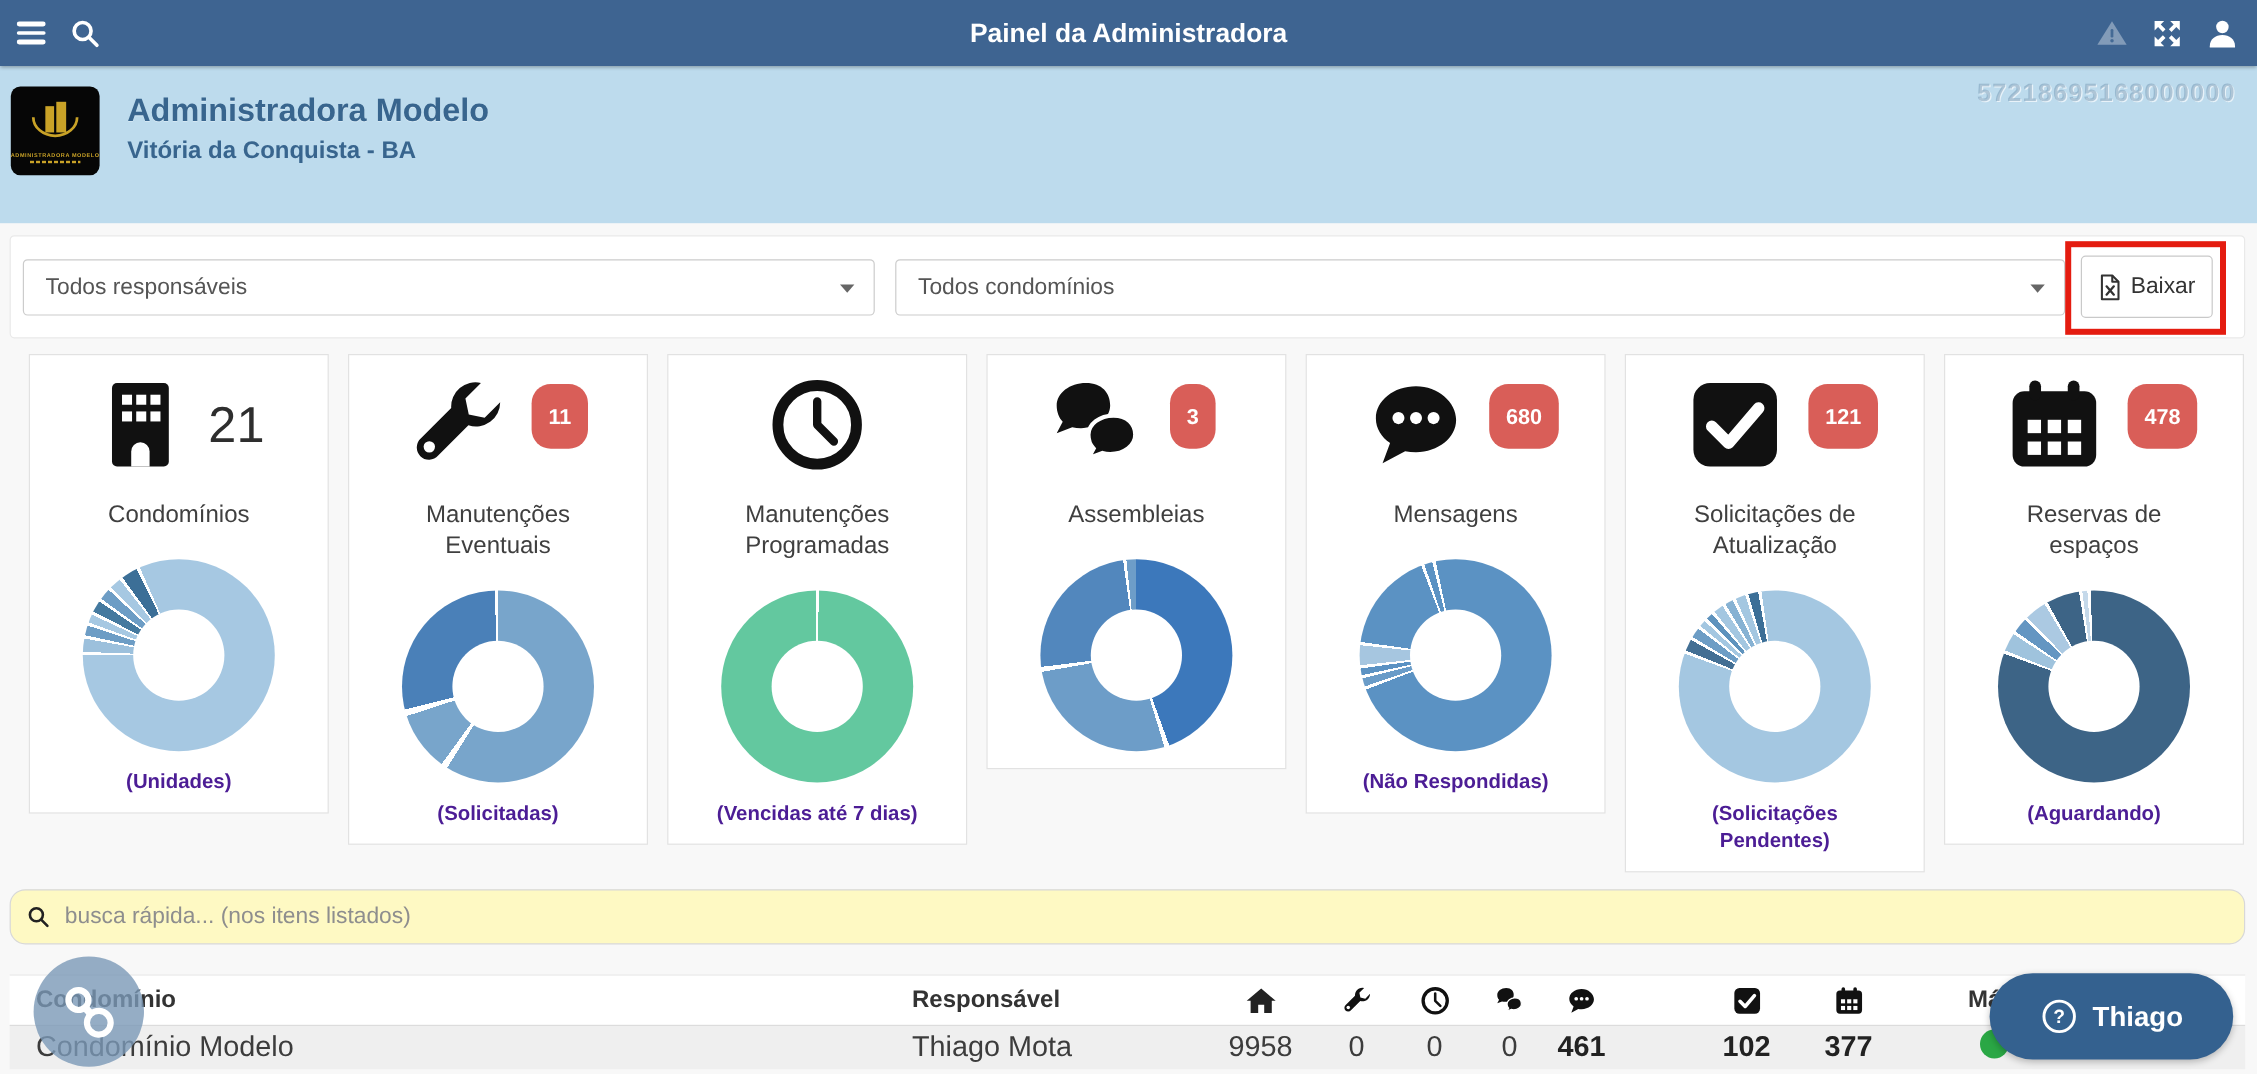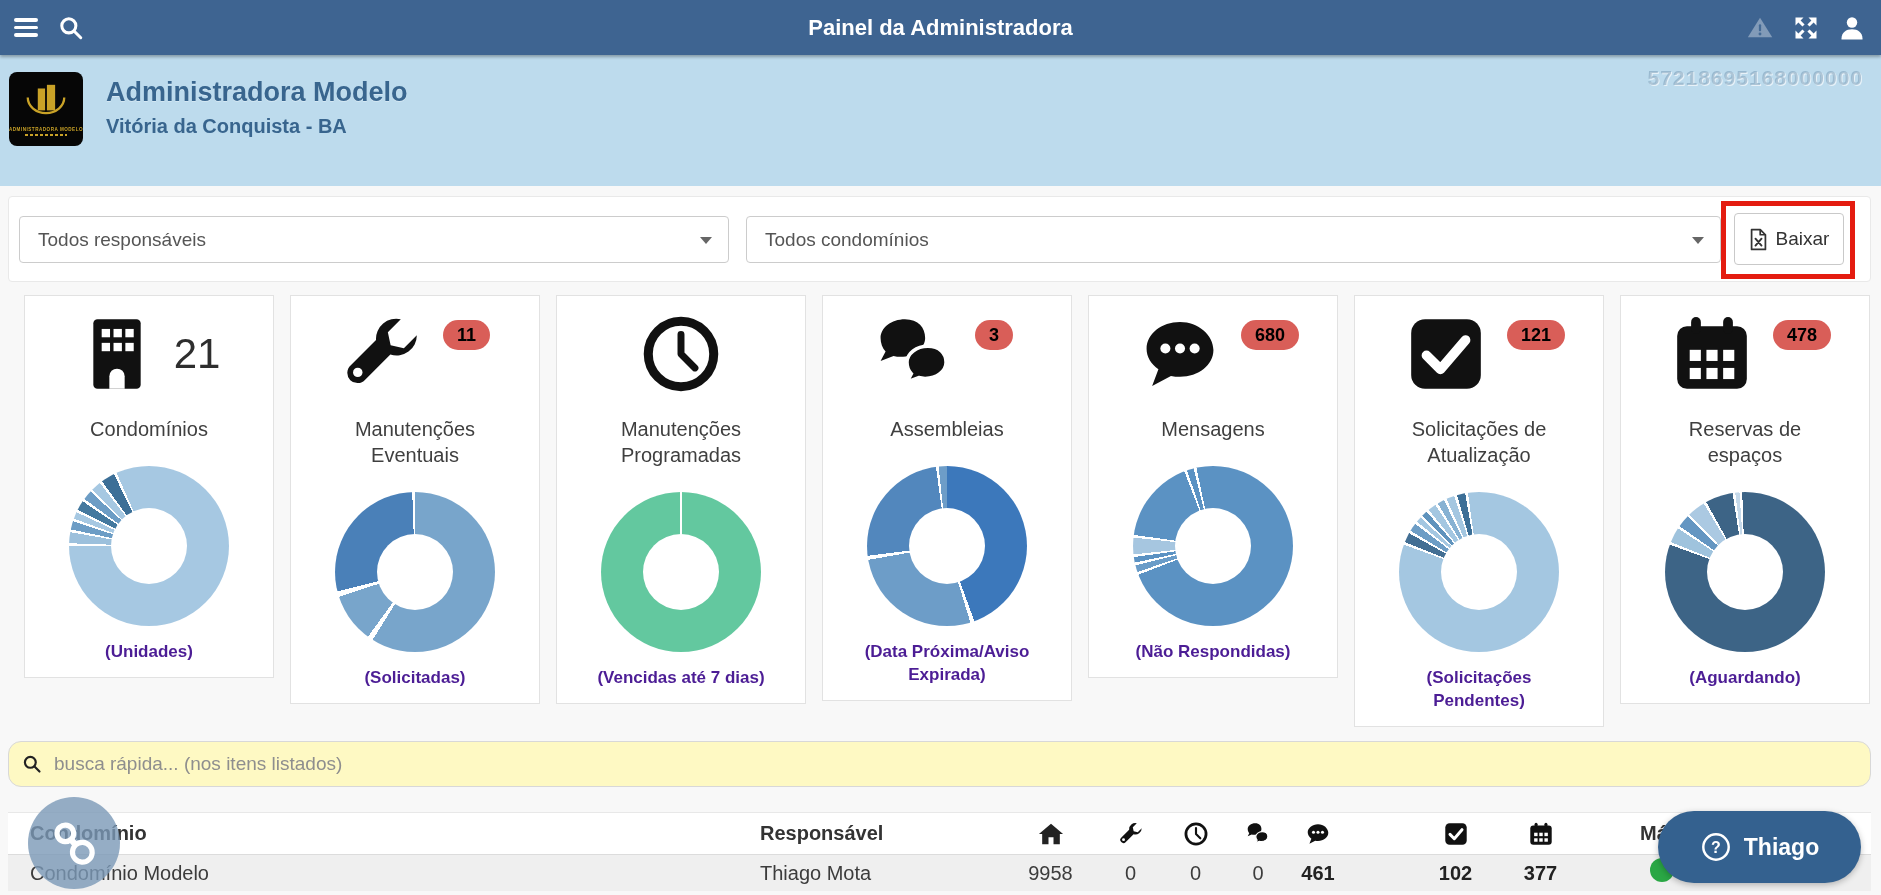--- a/index.html
+++ b/index.html
@@ -47,43 +47,43 @@
                   border:5px solid #e41c10;z-index:60;box-sizing:border-box}
 
   
   .cards{position:absolute;left:24px;top:295px;display:flex;gap:16px;align-items:flex-start}
   .card{width:250px;background:#fff;border:1px solid #e2e2e2;box-sizing:border-box;
         padding:18px 0 14px;position:relative}
   .card-iconrow{height:80px;display:flex;align-items:center;justify-content:center;gap:18px}
   .card-iconrow.with-badge{justify-content:flex-start;padding-left:52px}
   .card-icon svg{width:78px;height:78px;display:block}
   .card-num{font-size:42px;color:#2e2e2e}
-  .badge{position:absolute;left:152px;top:24px;background:#d95e58;color:#000000;font-weight:bold;
-         font-size:18px;line-height:30px;padding:0 14px;border-radius:16px}
+  .badge{position:absolute;left:152px;top:24px;background:#d95e58;color:#ffffff;font-weight:bold;
+         font-size:18px;line-height:30px;padding:12px 14px;border-radius:16px}
   .card-title{width:190px;margin:22px auto 0;text-align:center;font-size:20px;color:#3f3f3f;line-height:26px}
   .donut{width:160px;height:160px;border-radius:50%;margin:24px auto 0;position:relative}
   .donut::after{content:"";position:absolute;inset:42px;background:#fff;border-radius:50%}
   .card-caption{width:175px;margin:14px auto 0;text-align:center;font-weight:bold;font-size:17px;
                 color:#4c1d95;line-height:23px}
 
   
   .searchbar{position:absolute;left:8px;top:741px;width:1863px;height:46px;background:#fef9c3;
              border:1px solid #d8d8d8;border-radius:13px;box-sizing:border-box;display:flex;align-items:center}
   .searchbar .sicon{margin:0 10px 0 13px;display:flex}
   .searchbar input{border:none;outline:none;flex:1;font-size:19px;color:#444;background:transparent;
                    font-family:"Liberation Sans",sans-serif}
   .searchbar input::placeholder{color:#8e8e8e}
 
   
   .table{position:absolute;left:8px;top:812px;width:1863px}
   .grid{display:grid;grid-template-columns:745px 255px 85px 75px 55px 70px 50px 65px 95px 75px 1fr;
         align-items:center}
   .thead{height:43px;background:#fff;border-top:1px solid #e8e8e8;border-bottom:1px solid #dcdcdc;
          font-weight:bold;font-size:20px;color:#333;box-sizing:border-box}
-  .trow{height:36px;background:#efefef;font-size:20px;color:#3c3c3c}
+  .trow{height:36px;background:#efefef;font-size:24px;color:#3c3c3c}
   .cell{white-space:nowrap}
   .cell.c1{padding-left:22px}
   .cell.c2{padding-left:7px}
   .cell.icn-col{justify-self:center;display:flex;align-items:center}
   .cell.num{justify-self:center}
   .cell.bold{font-weight:bold;color:#222}
   .cell.ma{padding-left:62px;font-weight:bold}
 
   
   .vlibras{position:absolute;left:28px;top:797px;width:92px;height:92px;border-radius:50%;
@@ -236,21 +236,20 @@
           <span class="icn card-icon">
             <svg viewBox="0 0 56 56" width="78" height="78">
               <path fill="#111" d="M36 16.5C36 24 28.2 30 18.5 30c-1.8 0-3.6-.2-5.2-.6L4 33l3.6-6.8C5.3 23.8 4 20.3 4 16.5 4 9 11.8 3 21.5 3S36 9 36 16.5z"></path>
               <path fill="#111" stroke="#fff" stroke-width="2.5" d="M51 34c0 6.4-6.7 11.5-15 11.5-1.6 0-3.2-.2-4.6-.6L23 48l3.1-5.8C24.1 40.2 23 37.2 23 34c0-6.4 6.7-11.5 15-11.5S51 27.6 51 34z"></path>
             </svg>
           </span>
         </div>
         <span class="badge">3</span>
         <div class="card-title">Assembleias</div>
         <div class="donut" style="background: conic-gradient(rgb(60, 120, 187) 0deg, rgb(60, 120, 187) 160deg, rgb(255, 255, 255) 160deg, rgb(255, 255, 255) 163deg, rgb(109, 157, 200) 163deg, rgb(109, 157, 200) 260deg, rgb(255, 255, 255) 260deg, rgb(255, 255, 255) 263deg, rgb(82, 135, 189) 263deg, rgb(82, 135, 189) 352deg, rgb(255, 255, 255) 352deg, rgb(255, 255, 255) 354deg, rgb(109, 157, 200) 354deg, rgb(109, 157, 200) 360deg);"></div>
-        <div class="card-caption">(Data Próxima/Aviso Expirada)</div>
       </div>
       <div class="card">
         <div class="card-iconrow with-badge">
           <span class="icn card-icon">
             <svg viewBox="0 0 56 56" width="78" height="78">
               <path fill="#111" d="M28 5C14.7 5 4 13.6 4 24.2c0 5.9 3.3 11.2 8.5 14.7L8 51l13.5-7.2c2.1.4 4.2.6 6.5.6 13.3 0 24-8.6 24-19.2S41.3 5 28 5z"></path>
               <g fill="#fff">
                 <circle cx="17.5" cy="24" r="3.6"></circle>
                 <circle cx="28" cy="24" r="3.6"></circle>
                 <circle cx="38.5" cy="24" r="3.6"></circle>

